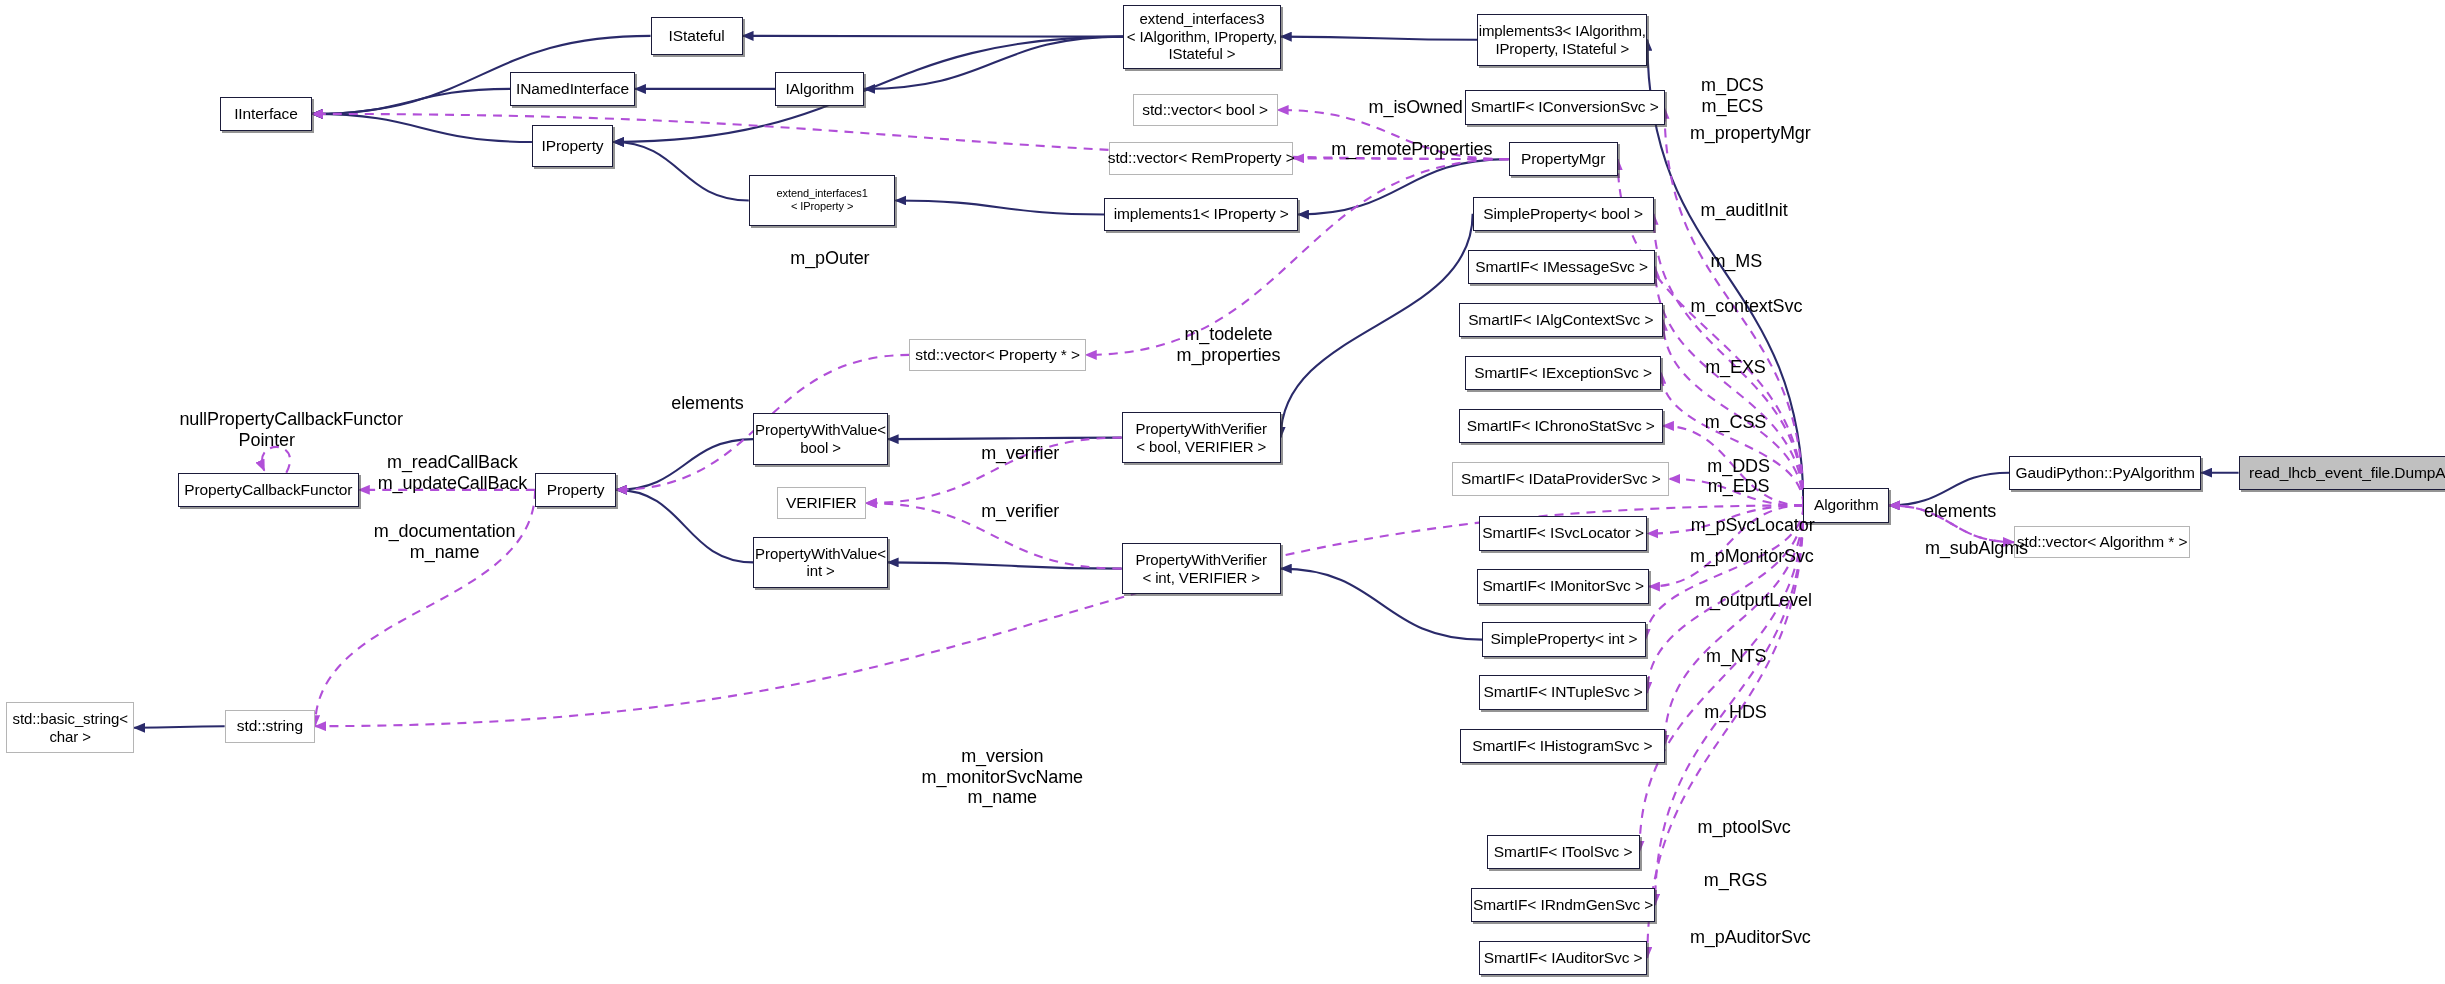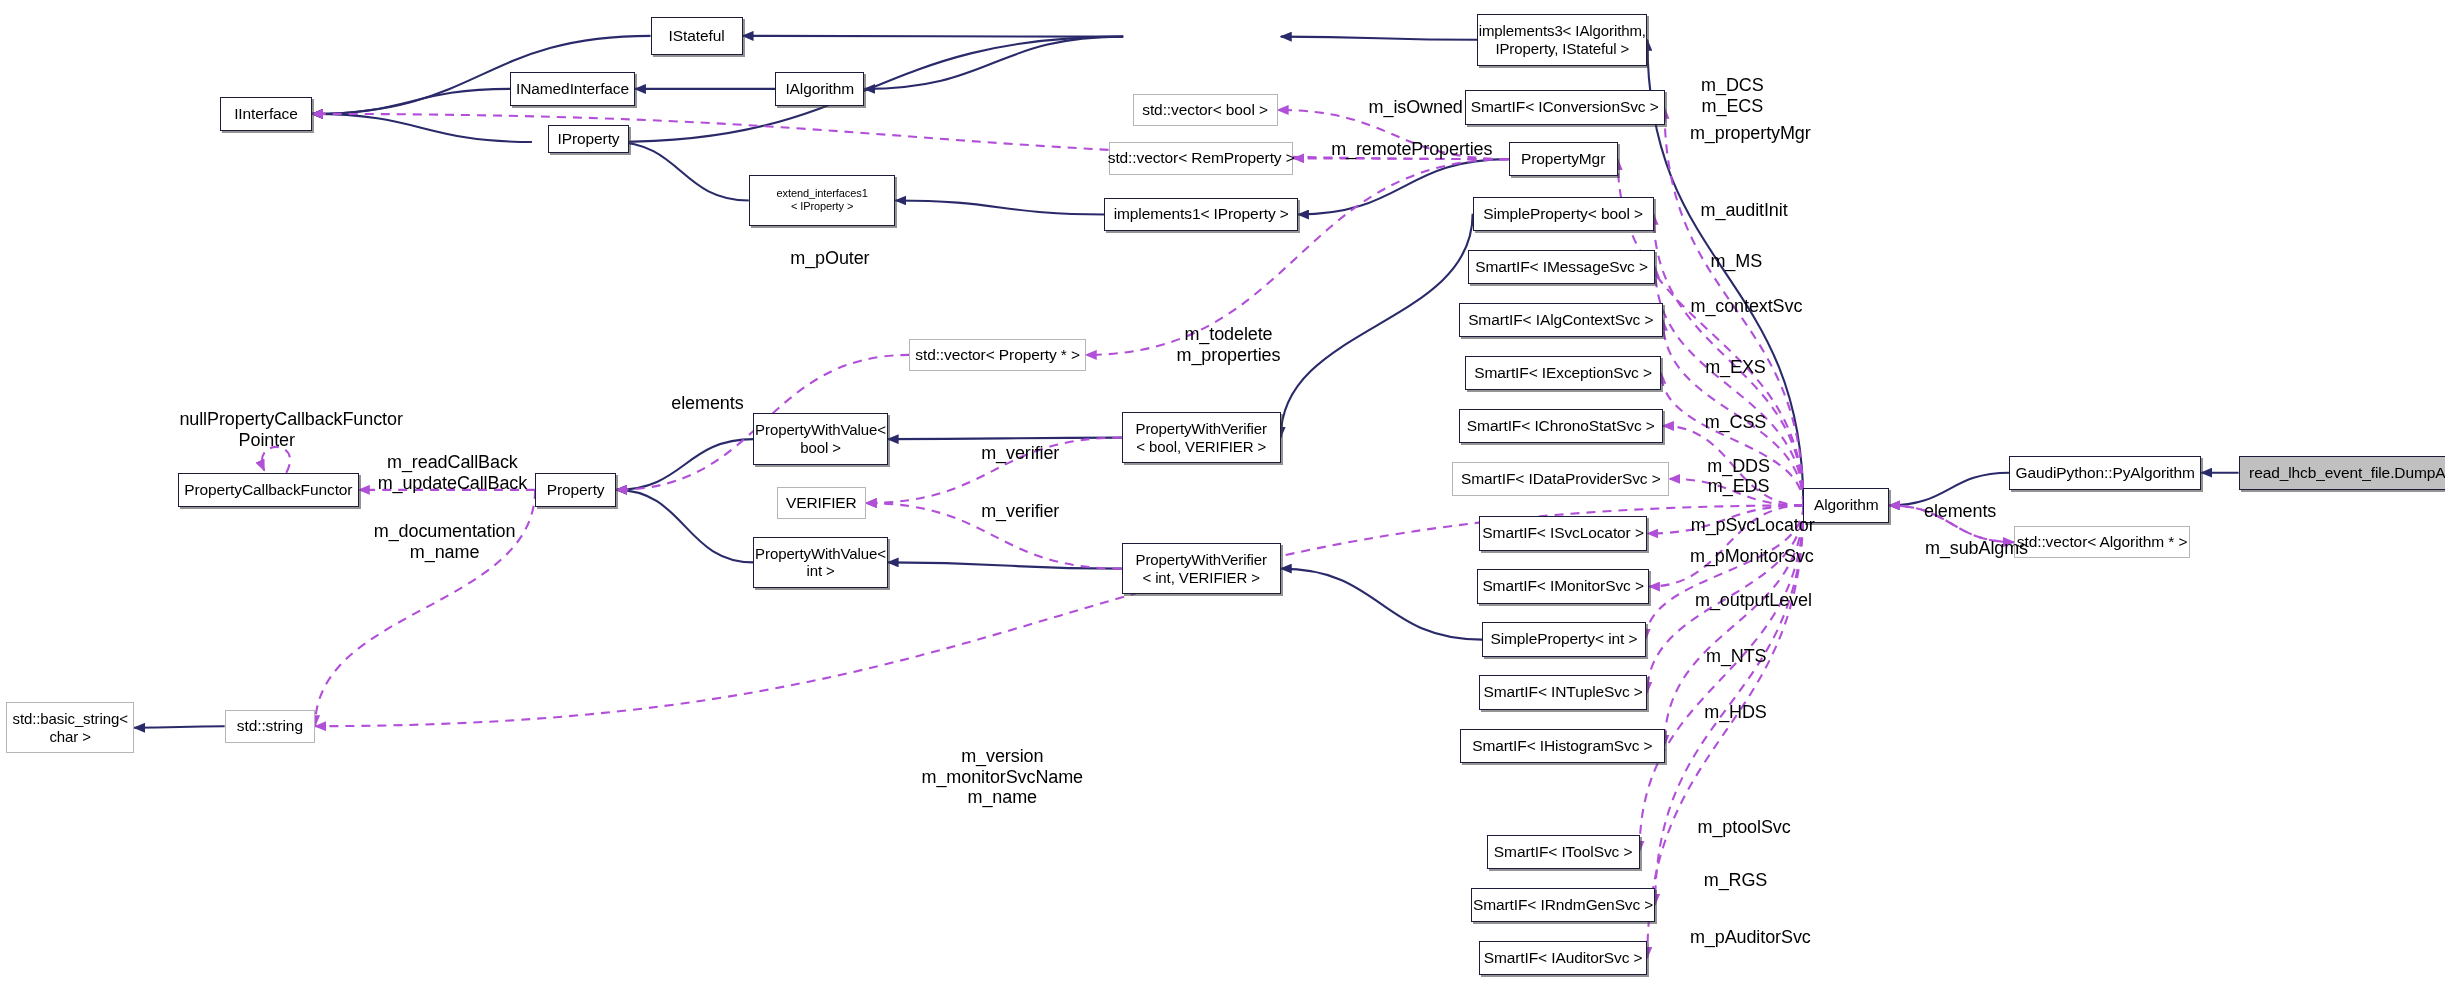--- a/index.html
+++ b/index.html
@@ -132,28 +132,31 @@
         <path d="M535.08,489.84000000000003 C446.94000000000005,489.84000000000003 446.94000000000005,489.84000000000003 358.8,489.84000000000003"></path>
         <path d="M286.32,472.68 C304.32,438.68 250.32,438.68 264.32,470.68"></path>
         <path d="M535.08,489.84000000000003 C535.08,608.01 315.12,608.01 315.12,726.1800000000001"></path>
         <path d="M1121.64,437.58000000000004 C993.72,437.58000000000004 993.72,503.1 865.8,503.1"></path>
         <path d="M1121.64,568.62 C993.72,568.62 993.72,503.1 865.8,503.1"></path>
         <path d="M1803.3600000000001,505.44000000000005 C1059.24,505.44000000000005 1059.24,726.1800000000001 315.12,726.1800000000001"></path>
       </g>
   </svg>
 
 <div class="node solid" style="left: 650.52px; top: 17.16px; width: 92.04px; height: 37.44px;">IStateful</div>
+    <div class="node solid" style="left: 1123.2px; top: 4.68px; width: 157.56px; height: 63.96px; font-size: 15px;">extend_interfaces3
+&lt; IAlgorithm, IProperty,
+IStateful &gt;</div>
     <div class="node solid" style="left: 1477.32px; top: 14.04px; width: 170.04px; height: 51.48px; font-size: 15px;">implements3&lt; IAlgorithm,
 IProperty, IStateful &gt;</div>
     <div class="node solid" style="left: 510.12px; top: 71.76px; width: 124.8px; height: 34.32px;">INamedInterface</div>
     <div class="node solid" style="left: 775.32px; top: 71.76px; width: 88.92px; height: 34.32px;">IAlgorithm</div>
     <div class="node solid" style="left: 219.96px; top: 96.72px; width: 92.04px; height: 34.32px;">IInterface</div>
     <div class="node light" style="left: 1132.56px; top: 93.6px; width: 145.08px; height: 32.76px;">std::vector&lt; bool &gt;</div>
     <div class="node solid" style="left: 1464.84px; top: 90.48px; width: 199.68px; height: 34.32px;">SmartIF&lt; IConversionSvc &gt;</div>
-    <div class="node solid" style="left: 531.96px; top: 124.8px; width: 81.12px; height: 28px; margin-left: 16px;">IProperty</div>
+    <div class="node solid" style="left: 531.96px; top: 124.8px; width: 81.12px; height: 42px;">IProperty</div>
     <div class="node light" style="left: 1109.16px; top: 141.96px; width: 184.08px; height: 32.76px;">std::vector&lt; RemProperty &gt;</div>
     <div class="node solid" style="left: 1508.52px; top: 141.96px; width: 109.2px; height: 34.32px;">PropertyMgr</div>
     <div class="node solid" style="left: 748.8px; top: 174.72px; width: 146.64px; height: 51.48px; font-size: 11px;">extend_interfaces1
 &lt; IProperty &gt;</div>
     <div class="node solid" style="left: 1104.48px; top: 198.12px; width: 193.44px; height: 32.76px;">implements1&lt; IProperty &gt;</div>
     <div class="node solid" style="left: 1472.64px; top: 196.56px; width: 180.96px; height: 34.32px;">SimpleProperty&lt; bool &gt;</div>
     <div class="node solid" style="left: 1467.96px; top: 249.6px; width: 187.2px; height: 34.32px;">SmartIF&lt; IMessageSvc &gt;</div>
     <div class="node solid" style="left: 1458.6px; top: 302.64px; width: 204.36px; height: 34.32px;">SmartIF&lt; IAlgContextSvc &gt;</div>
     <div class="node light" style="left: 909.48px; top: 338.52px; width: 176.28px; height: 32.76px;">std::vector&lt; Property * &gt;</div>
     <div class="node solid" style="left: 1464.84px; top: 355.68px; width: 196.56px; height: 34.32px;">SmartIF&lt; IExceptionSvc &gt;</div>

